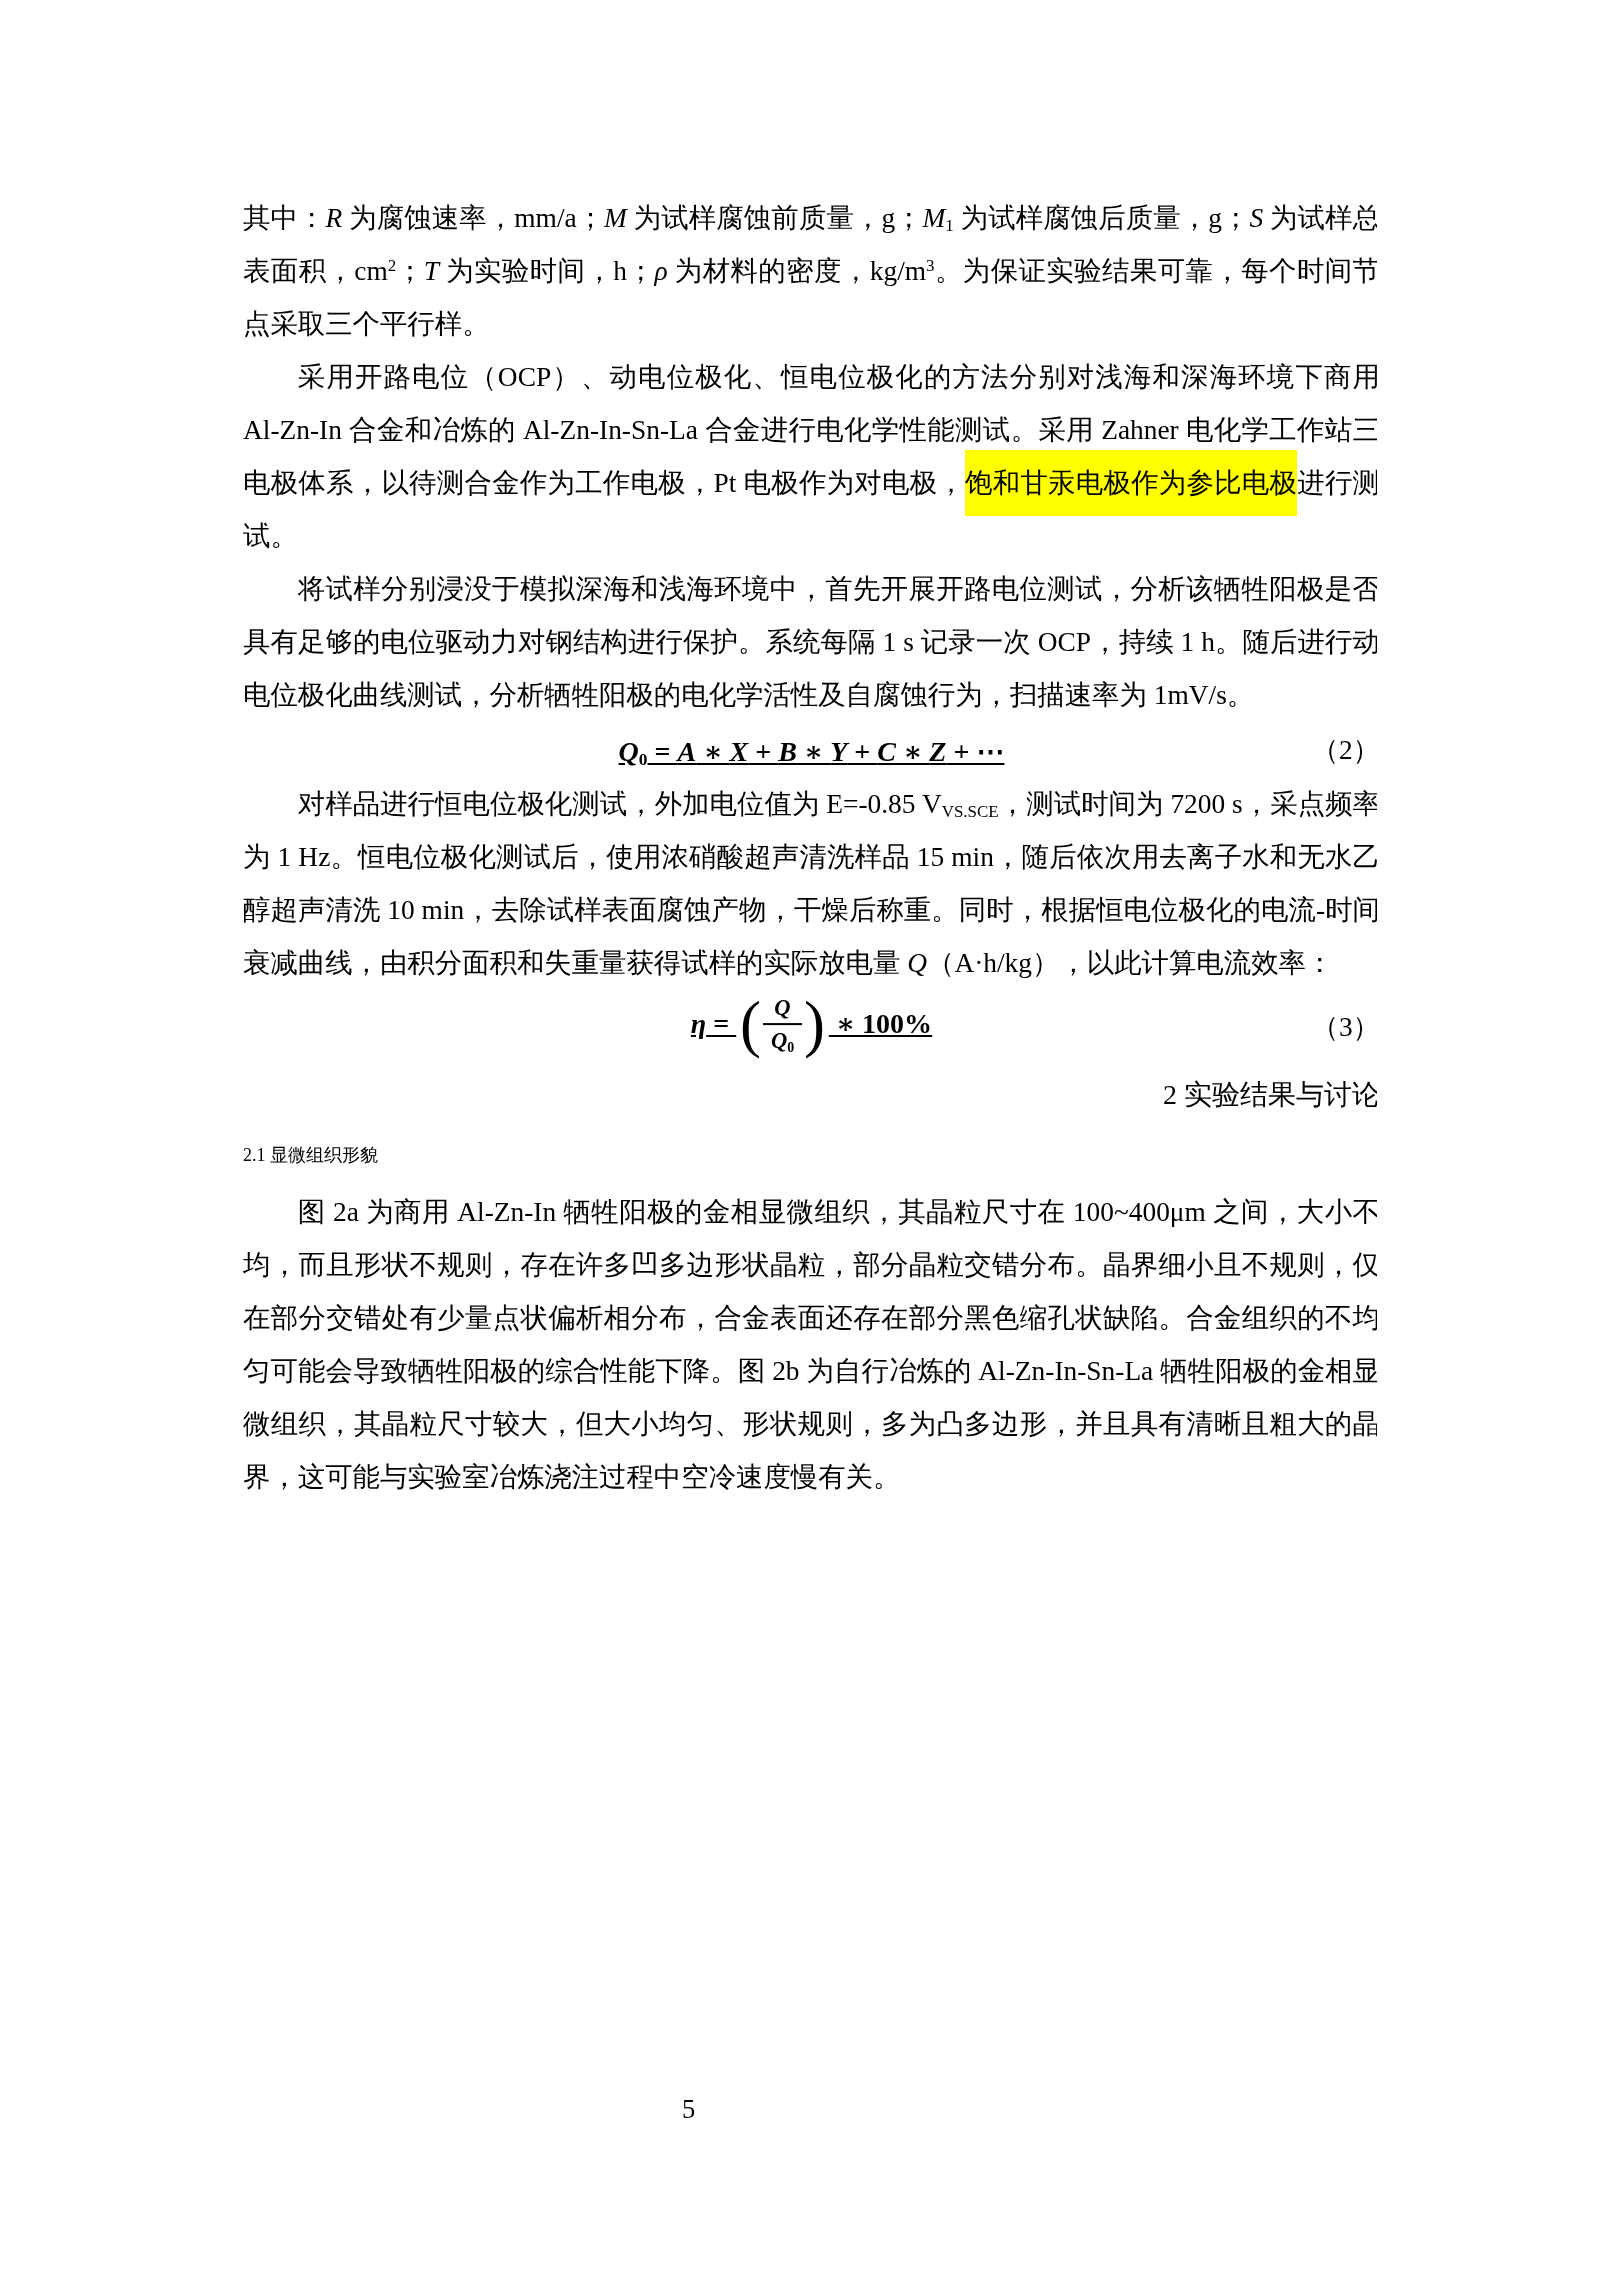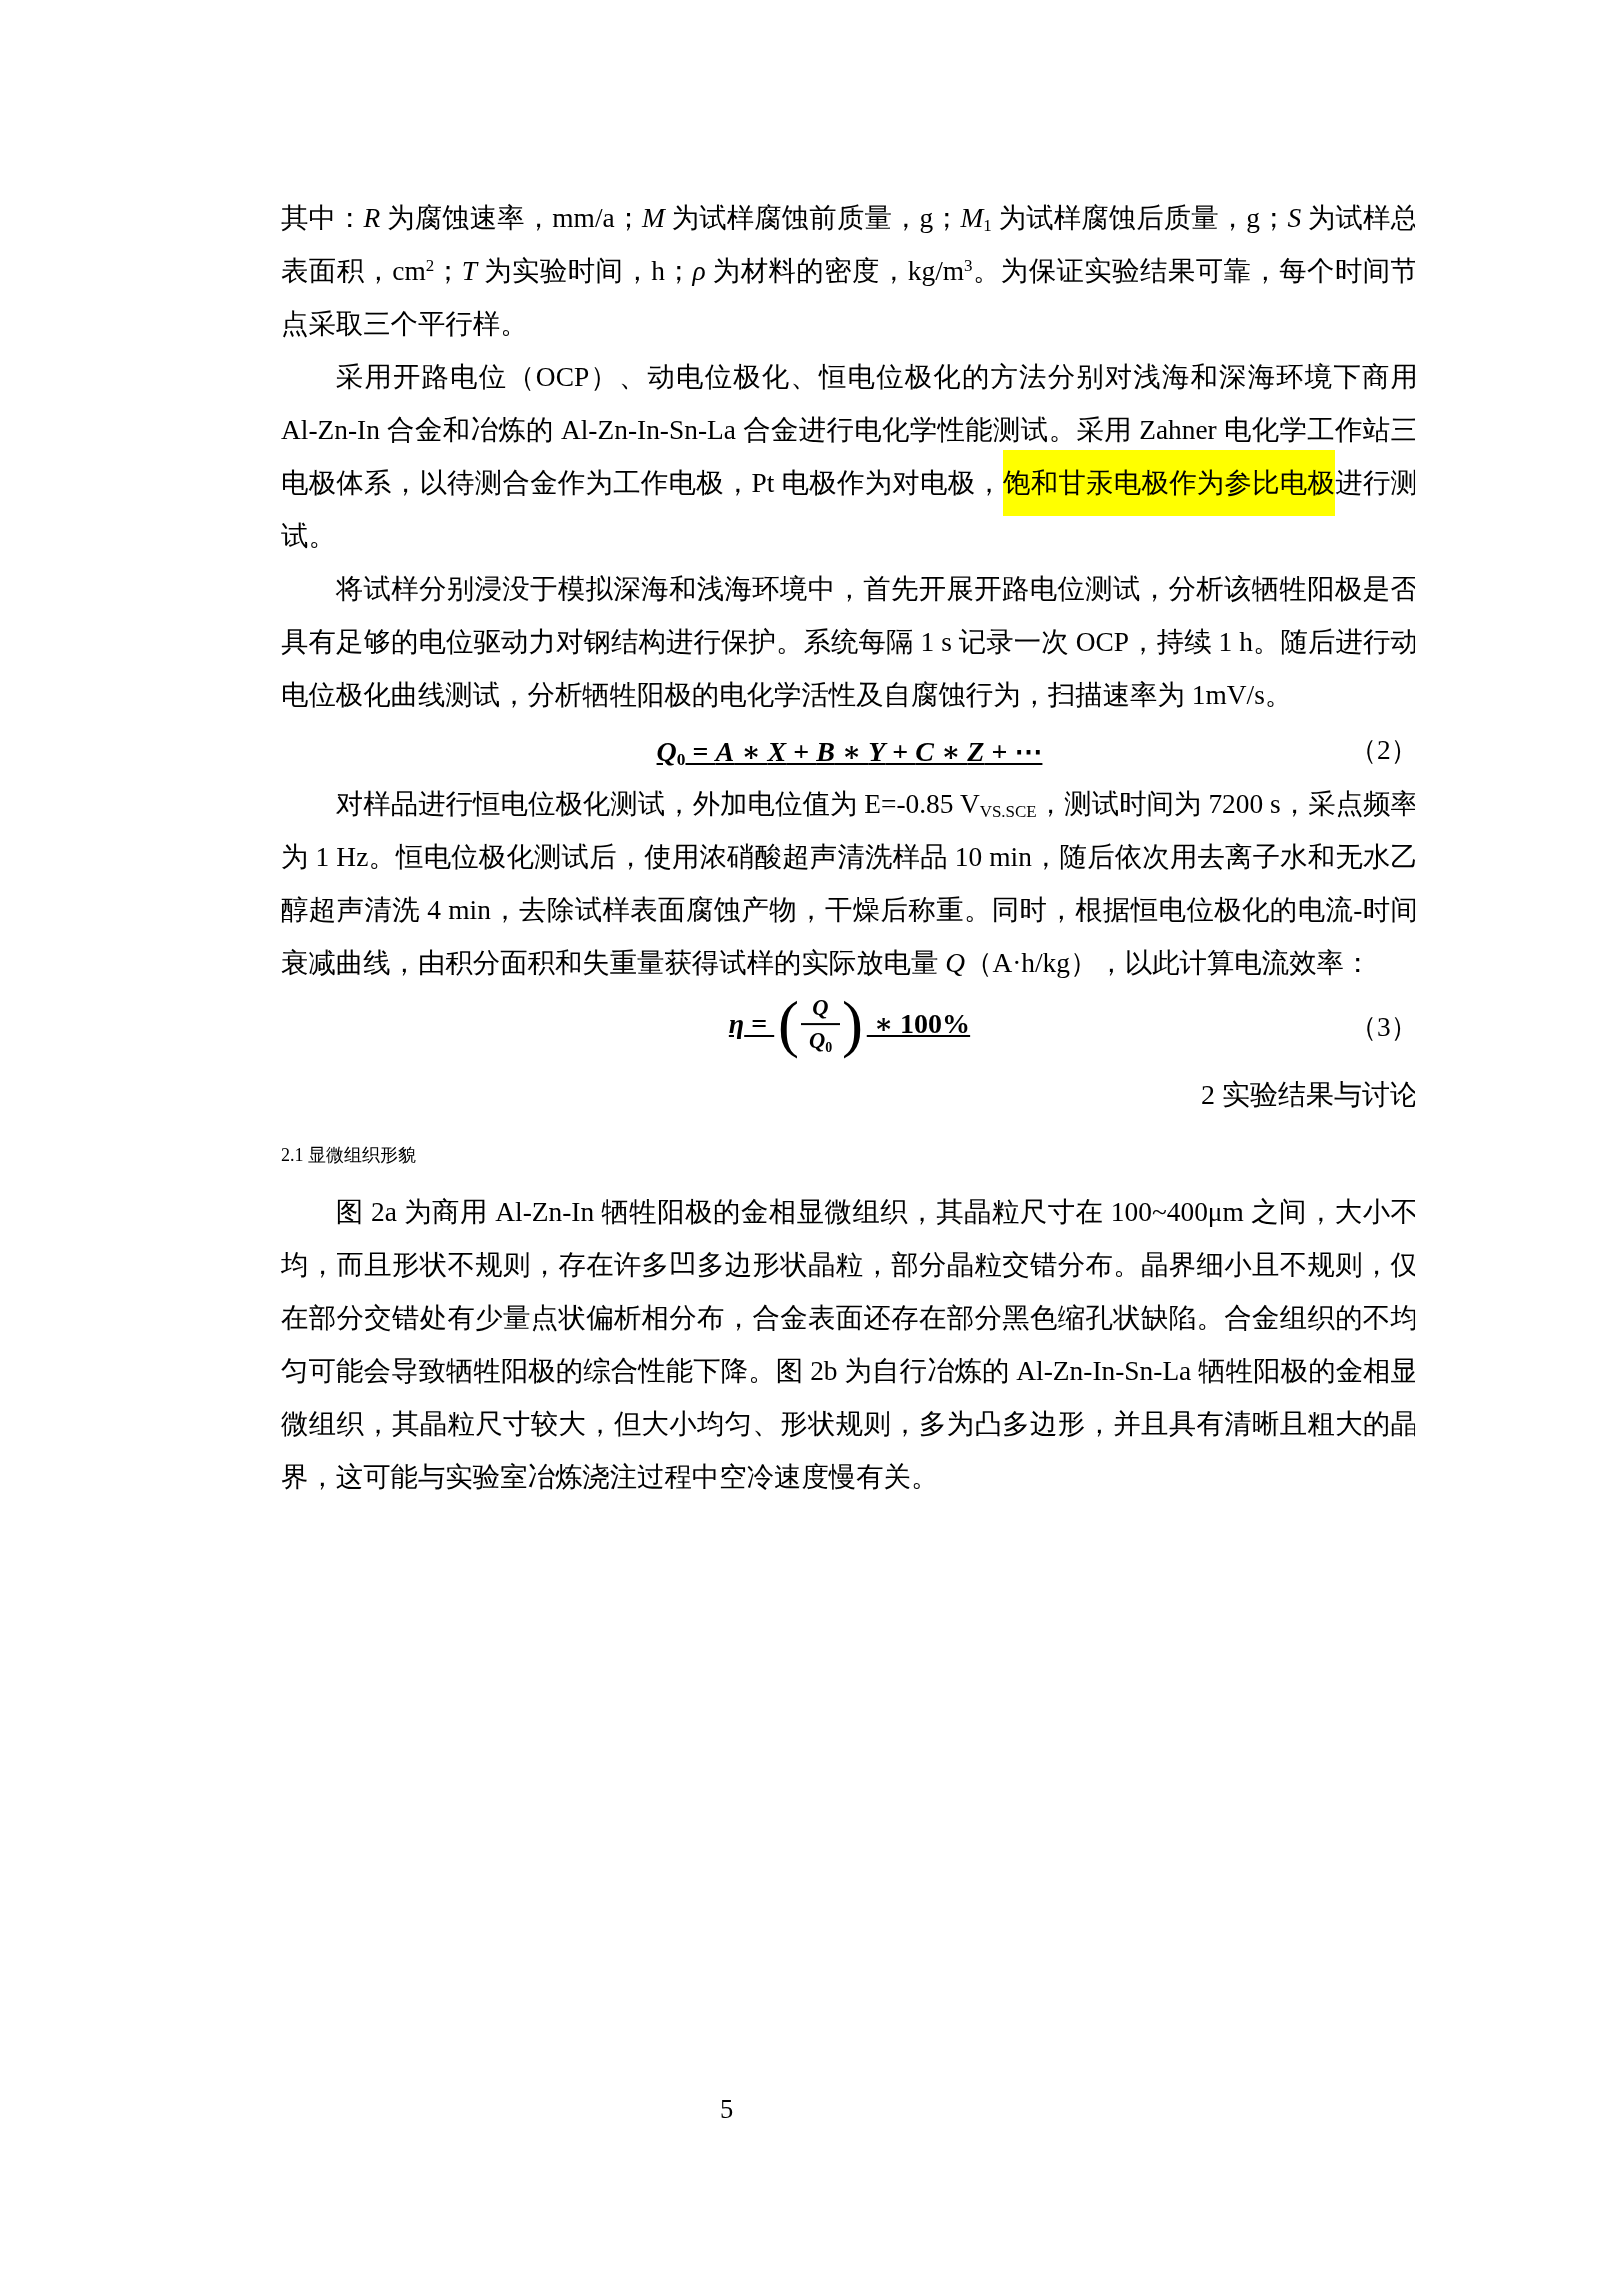--- a/index.html
+++ b/index.html
@@ -8,21 +8,20 @@
     background: #ffffff;
   }
   .page {
     position: relative;
     width: 1377px;
     height: 2293px;
     background: #ffffff;
     color: #000000;
     font-family: "Liberation Serif", "DejaVu Serif", serif;
     overflow: hidden;
-    margin-left: 38px;
   }
   .content {
     position: absolute;
     left: 243px;
     top: 192px;
     width: 1137px;
     font-size: 27.4px;
     line-height: 53px;
     text-align: justify;
   }
@@ -103,21 +102,21 @@
 </style>
 </head>
 <body>
 
 <div class="page">
   <div class="content">
       <p class="para"><span>其中：</span><span class="it">R</span><span> 为腐蚀速率，mm/a；</span><span class="it">M</span><span> 为试样腐蚀前质量，g；</span><span class="it">M</span><sub>1</sub><span> 为试样腐蚀后质量，g；</span><span class="it">S</span><span> 为试样总表面积，cm</span><sup>2</sup><span>；</span><span class="it">T</span><span> 为实验时间，h；</span><span class="it">ρ</span><span> 为材料的密度，kg/m</span><sup>3</sup><span>。为保证实验结果可靠，每个时间节点采取三个平行样。</span></p>
       <p class="para indent"><span>采用开路电位（OCP）、动电位极化、恒电位极化的方法分别对浅海和深海环境下商用 Al-Zn-In 合金和冶炼的 Al-Zn-In-Sn-La 合金进行电化学性能测试。采用 Zahner 电化学工作站三电极体系，以待测合金作为工作电极，Pt 电极作为对电极，</span><span class="hl" style="background: rgb(255, 255, 0);">饱和甘汞电极作为参比电极</span><span>进行测试。</span></p>
       <p class="para indent"><span>将试样分别浸没于模拟深海和浅海环境中，首先开展开路电位测试，分析该牺牲阳极是否具有足够的电位驱动力对钢结构进行保护。系统每隔 1 s 记录一次 OCP，持续 1 h。随后进行动电位极化曲线测试，分析牺牲阳极的电化学活性及自腐蚀行为，扫描速率为 1mV/s。</span></p>
       <div class="equation"><span class="eq-body"><span class="it b">Q</span><sub class="b">0</sub><span class="b"> = </span><span class="it b">A</span><span class="b"> ∗ </span><span class="it b">X</span><span class="b"> + </span><span class="it b">B</span><span class="b"> ∗ </span><span class="it b">Y</span><span class="b"> + </span><span class="it b">C</span><span class="b"> ∗ </span><span class="it b">Z</span><span class="b"> + ⋯</span></span><span class="eq-number">（2）</span></div>
-      <p class="para indent"><span>对样品进行恒电位极化测试，外加电位值为 E=-0.85 V</span><sub>VS.SCE</sub><span>，测试时间为 7200 s，采点频率为 1 Hz。恒电位极化测试后，使用浓硝酸超声清洗样品 10 min，随后依次用去离子水和无水乙醇超声清洗 4 min，去除试样表面腐蚀产物，干燥后称重。同时，根据恒电位极化的电流-时间衰减曲线，由积分面积和失重量获得试样的实际放电量 </span><span class="it">Q</span><span>（A·h/kg），以此计算电流效率：</span></p>
+      <p class="para indent"><span>对样品进行恒电位极化测试，外加电位值为 E=-0.85 V</span><sub>VS.SCE</sub><span>，测试时间为 7200 s，采点频率为 1 Hz。恒电位极化测试后，使用浓硝酸超声清洗样品 15 min，随后依次用去离子水和无水乙醇超声清洗 10 min，去除试样表面腐蚀产物，干燥后称重。同时，根据恒电位极化的电流-时间衰减曲线，由积分面积和失重量获得试样的实际放电量 </span><span class="it">Q</span><span>（A·h/kg），以此计算电流效率：</span></p>
       <div class="equation tall"><span class="eq-body"><span class="it b">η</span><span class="b"> = </span><span class="frac-group"><span class="paren">(</span><span class="frac">
               <span class="num"><span class="it b">Q</span></span>
               <span class="den"><span class="it b">Q</span><sub class="b">0</sub></span>
             </span><span class="paren">)</span></span><span class="b"> ∗ 100%</span></span><span class="eq-number">（3）</span></div>
       <h2 class="heading">2 实验结果与讨论</h2>
       <h3 class="subheading">2.1 显微组织形貌</h3>
       <p class="para indent"><span>图 2a 为商用 Al-Zn-In 牺牲阳极的金相显微组织，其晶粒尺寸在 100~400μm 之间，大小不均，而且形状不规则，存在许多凹多边形状晶粒，部分晶粒交错分布。晶界细小且不规则，仅在部分交错处有少量点状偏析相分布，合金表面还存在部分黑色缩孔状缺陷。合金组织的不均匀可能会导致牺牲阳极的综合性能下降。图 2b 为自行冶炼的 Al-Zn-In-Sn-La 牺牲阳极的金相显微组织，其晶粒尺寸较大，但大小均匀、形状规则，多为凸多边形，并且具有清晰且粗大的晶界，这可能与实验室冶炼浇注过程中空冷速度慢有关。</span></p>
     </div>
   <div class="page-number">5</div>
 </div>

